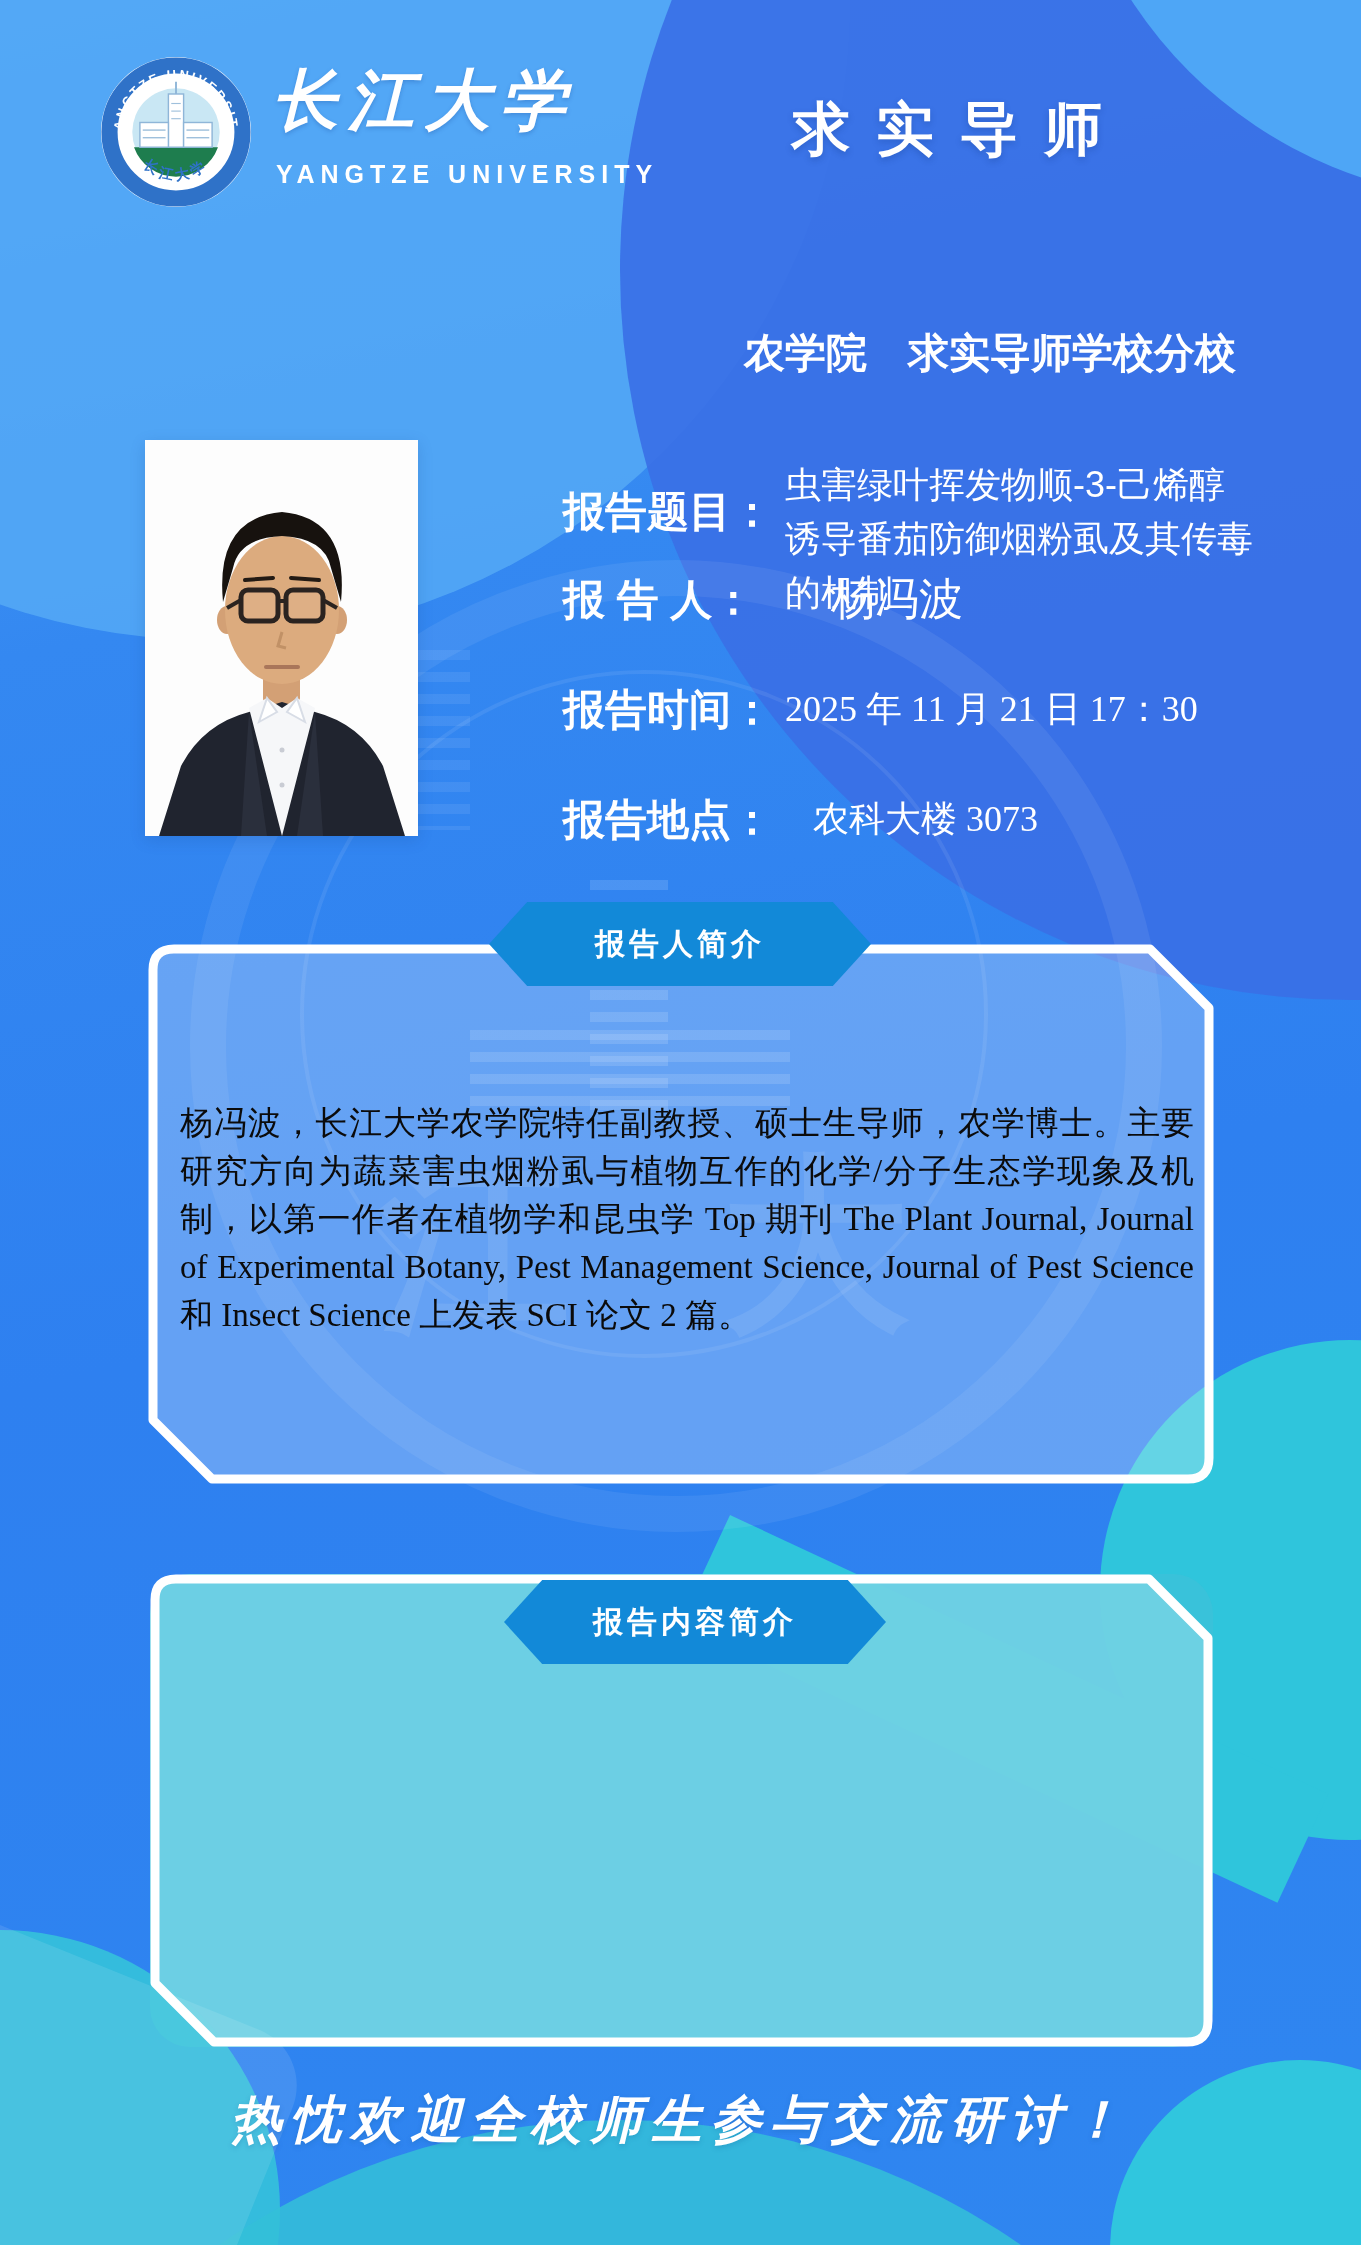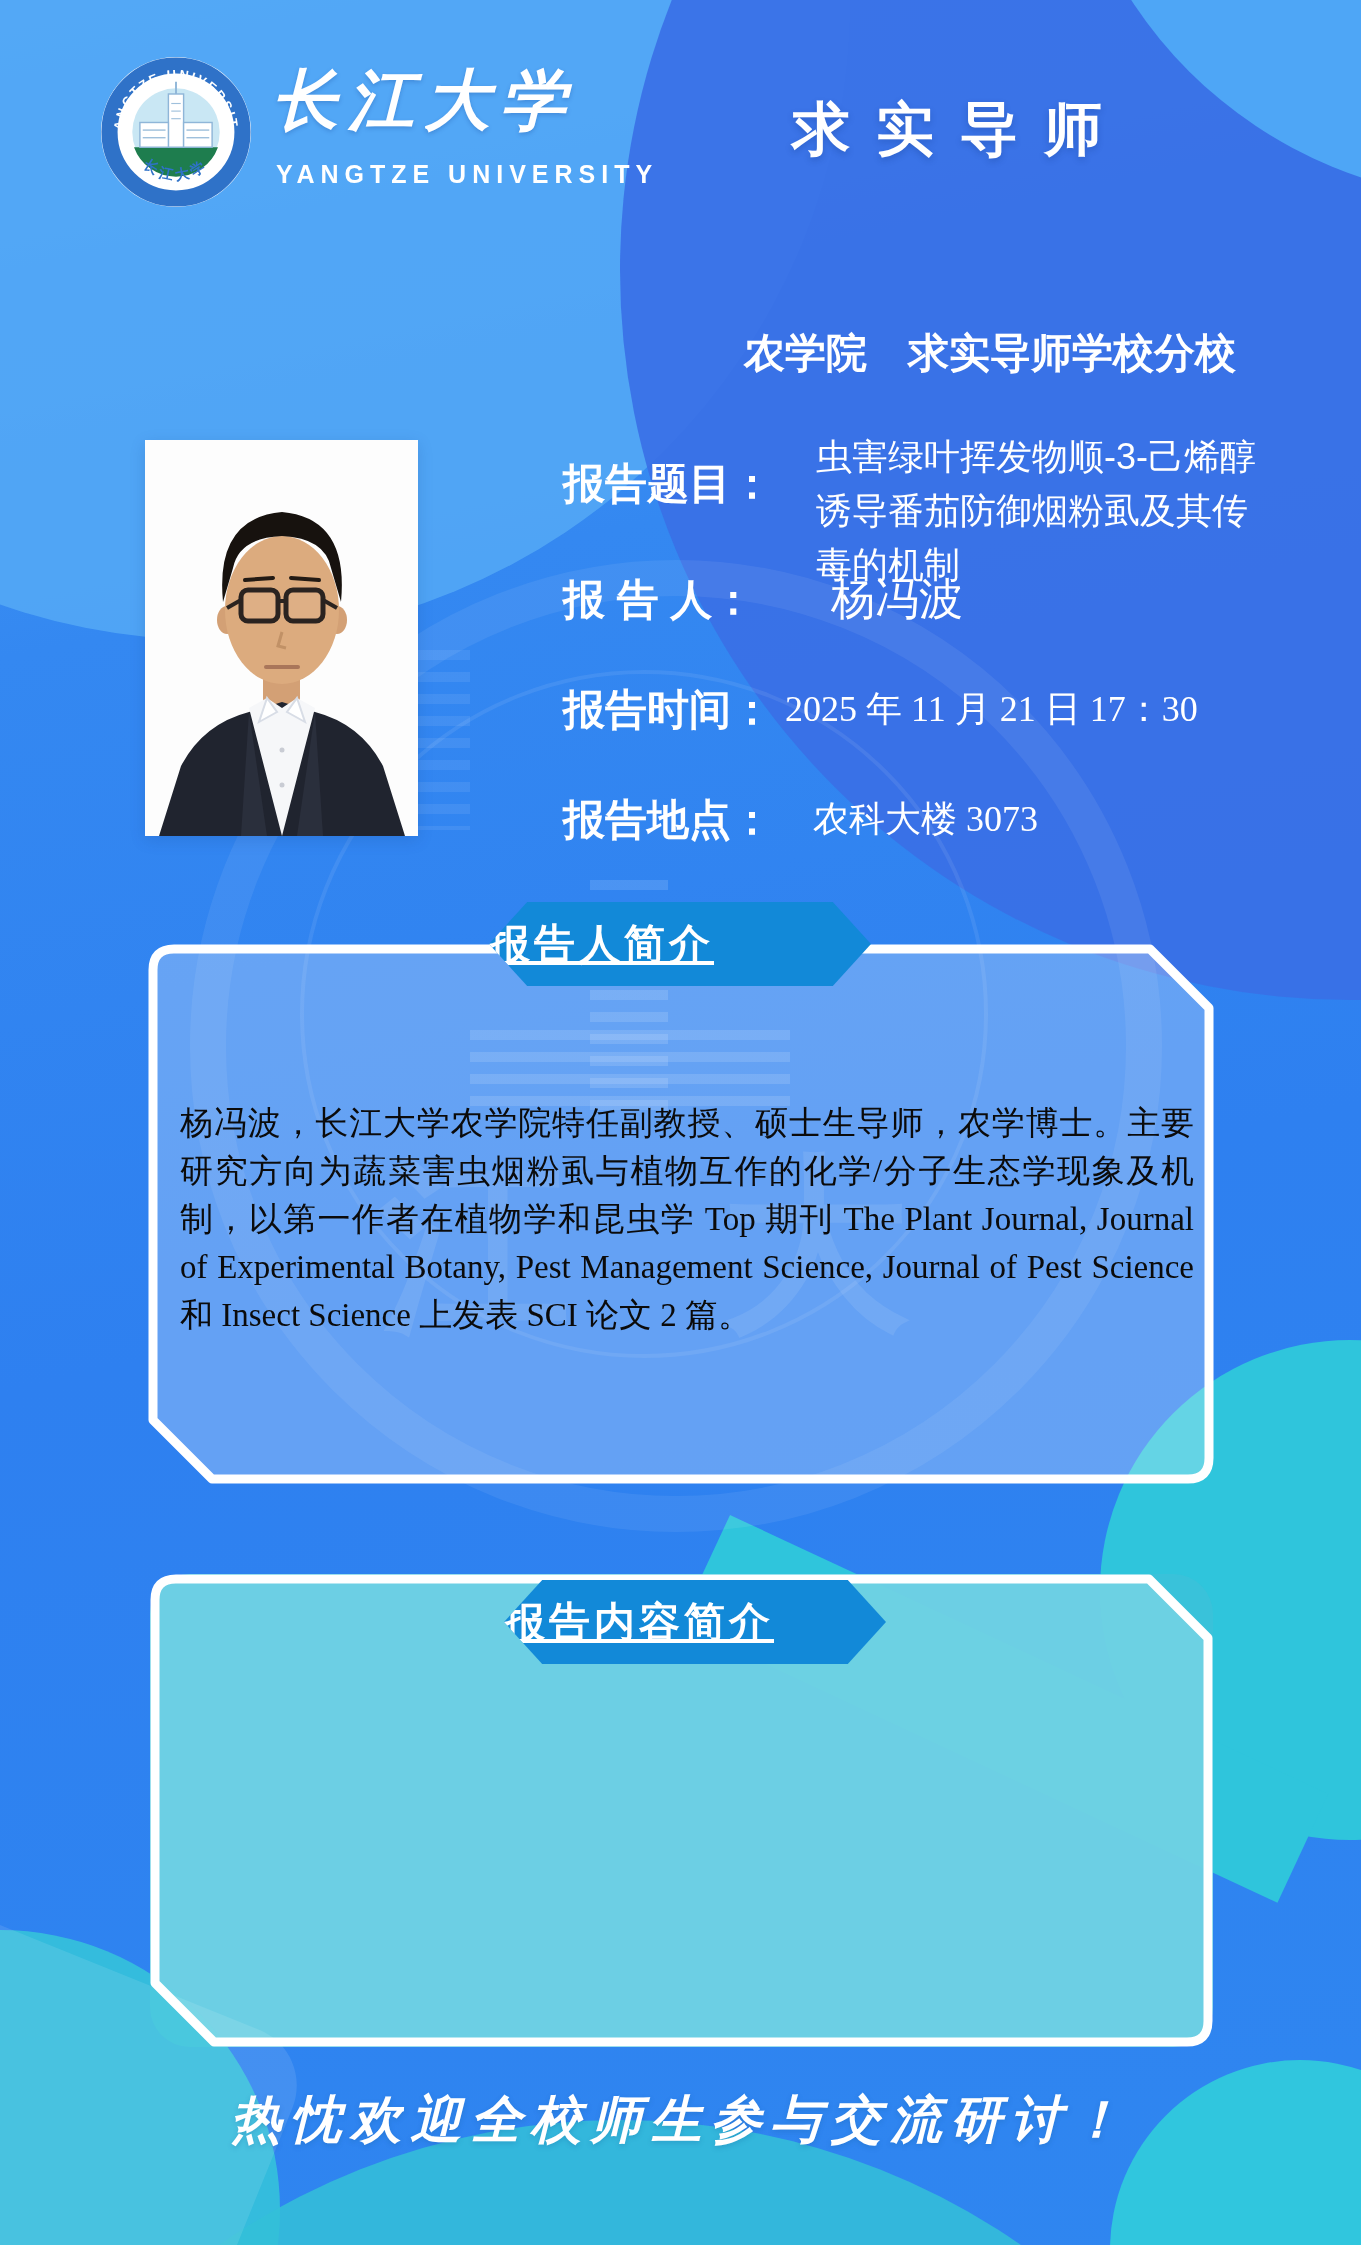--- a/index.html
+++ b/index.html
@@ -36,33 +36,33 @@
   .uni-en{left:276px; top:160px; z-index:3; color:#fff; font-size:25px; font-weight:bold; letter-spacing:6px;}
   .event-title{left:700px; top:84px; width:520px; z-index:3; color:#fff; text-align:center; font-weight:bold; font-family:"Liberation Serif", serif;}
   .event-title .line{font-size:58px; letter-spacing:26px; line-height:92px; text-shadow:0 3px 6px rgba(20,60,140,.3); white-space:nowrap;}
   .subtitle{left:660px; top:326px; width:660px; z-index:3; color:#fff; font-size:41px; font-weight:bold; text-align:center; white-space:nowrap;}
   
   .photo{left:145px; top:440px; width:273px; height:396px; z-index:3; background:#fdfdfd; box-shadow:0 4px 14px rgba(20,60,140,.18);}
   
   .row{position:absolute; left:563px; width:720px; z-index:3; display:flex; align-items:flex-start; color:#fff;}
   .row .label{flex:0 0 222px; font-size:42px; font-weight:bold; white-space:nowrap;}
   .row .value{font-size:36px; line-height:54px;}
-  .row-title{top:456px;gap:31px;}
+  .row-title{top:484px;}
   .row-title .value{margin-top:-26px; width:470px;}
   .row-person{top:572px;}
   .row-person .value{padding-left:46px; font-size:44px;}
   .row-time{top:682px;}
   .row-place{top:792px;gap:28px;}
   .value-serif{font-family:"Liberation Serif", serif; font-size:38px;}
   
   .boxsvg{position:absolute; z-index:2;}
   .badge{position:absolute; width:382px; height:84px; z-index:4; background:#1289d8;
     clip-path:polygon(10% 0%, 90% 0%, 100% 50%, 90% 100%, 10% 100%, 0% 50%);
-    display:flex; align-items:center; justify-content:flex-start;
-    color:#fff; font-size:41px; font-weight:bold; letter-spacing:4px; white-space:nowrap;text-decoration:underline;}
+    display:flex; align-items:center; justify-content:center;
+    color:#fff; font-size:30px; font-weight:bold; letter-spacing:4px; white-space:nowrap;}
   .badge-1{left:489px; top:902px;}
   .badge-2{left:504px; top:1532px;margin-top:48px;}
   .section-body{position:absolute; z-index:3; color:#0b0b0b; text-align:justify; font-family:"Liberation Serif", serif;}
   .body-1{left:180px; top:1066px; width:1014px; font-size:33px; line-height:48px;}
   .body-2{left:182px; top:1634px; width:1012px; font-size:34px; line-height:52px; text-indent:2em;}
   
   .slogan{left:0; top:2086px; width:1361px; z-index:3; text-align:center; color:#fff;
     font-size:51px; font-weight:bold; font-style:italic; letter-spacing:9px;
     font-family:"Liberation Serif", serif; text-shadow:0 2px 5px rgba(20,90,150,.25); white-space:nowrap;}
 </style>

